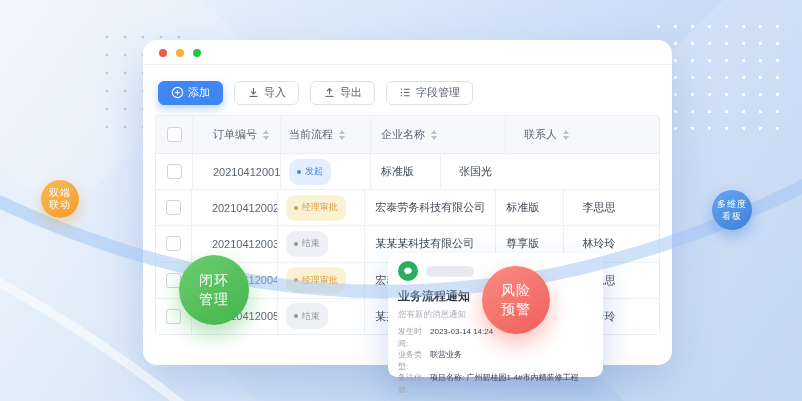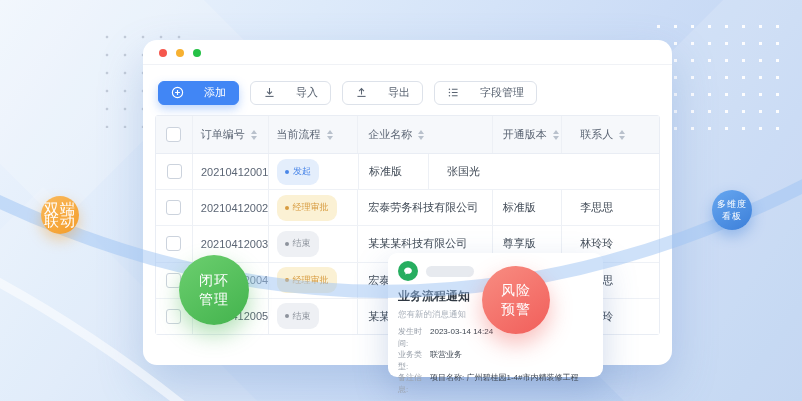--- a/index.html
+++ b/index.html
@@ -21,38 +21,38 @@
   
   .window{left:143px;top:40px;width:529px;height:325px;background:#fff;border-radius:14px;
     box-shadow:0 20px 45px rgba(96,135,199,0.30);z-index:1;}
   .dot{width:8px;height:8px;border-radius:50%;top:9px;}
   .dot.r{left:16px;background:#f5574d;}
   .dot.y{left:33px;background:#f7b131;}
   .dot.g{left:50px;background:#25c146;}
   .win-sep{left:0;top:24px;width:529px;height:1px;background:#f0f2f6;}
   
   .toolbar{left:15px;top:40px;height:25px;display:flex;gap:11px;align-items:center;}
-  .btn{height:24px;display:inline-flex;align-items:center;gap:20px;padding:0 12px;
+  .btn{height:24px;display:inline-flex;align-items:center;gap:4px;padding:0 12px;
     border-radius:6px;font-size:11px;cursor:pointer;box-sizing:border-box;}
   .btn.primary{background:#4186f5;color:#fff;border:1px solid #4186f5;
     box-shadow:0 4px 10px rgba(66,134,245,0.35);}
   .btn.ghost{background:#fff;color:#5a6472;border:1px solid #dde2ea;}
   .btn svg{display:block;}
   
   .table{left:12px;top:75px;width:505px;border:1px solid #e9edf4;border-radius:3px;
     box-sizing:border-box;background:#fff;}
   .t-row{display:flex;height:35.2px;border-bottom:1px solid #eef1f6;background:#fff;}
   .t-row:last-child{border-bottom:none;}
   .t-head{height:37px;background:#f6f8fb;border-bottom:1px solid #e9edf4;}
   .cell{display:flex;align-items:center;box-sizing:border-box;border-right:1px solid #edf0f5;
     font-size:11px;color:#404a56;overflow:hidden;white-space:nowrap;}
   .t-head .cell{color:#5c6675;}
   .cell:last-child{border-right:none;}
   .c1{width:37px;justify-content:center;}
-  .c2{width:76px;padding-left:8px;}
+  .c2{width:76px;padding-left:8px;margin-left:12px;}
   .c3{width:90px;padding-left:8px;}
   .c4{width:135px;padding-left:10px;}
   .c5{width:70px;padding-left:10px;}
   .c6{width:97px;padding-left:18px;}
   .order{color:#5c6675;}
   .checkbox{width:13px;height:13px;border:1px solid #ccd3dd;border-radius:3px;background:#fff;cursor:pointer;}
   .sort{display:inline-flex;flex-direction:column;margin-left:6px;gap:2px;cursor:pointer;}
   .sort i{display:block;width:0;height:0;border-left:3.5px solid transparent;border-right:3.5px solid transparent;}
   .sort i.up{border-bottom:4px solid #b9c1cc;}
   .sort i.dn{border-top:4px solid #b9c1cc;}
@@ -71,21 +71,21 @@
   .pill{width:48px;height:11px;border-radius:6px;background:#e7eaef;}
   .n-title{margin-top:7px;font-size:12px;font-weight:bold;color:#2f3842;font-family:Liberation Mono, monospace;}
   .n-sub{margin-top:4px;font-size:8.5px;color:#aab1bb;}
   .n-fields{margin-top:5px;}
   .n-line{display:flex;font-size:8px;line-height:11.6px;}
   .n-label{color:#9aa1ab;width:32px;flex:none;}
   .n-value{color:#3e4752;}
   
   .bubble{border-radius:50%;color:#fff;display:flex;flex-direction:column;align-items:center;
     justify-content:center;text-align:center;letter-spacing:1px;z-index:4;}
-  .bub-orange{left:41px;top:196px;width:38px;height:38px;font-size:15px;line-height:12px;
+  .bub-orange{left:41px;top:180px;width:38px;height:38px;font-size:10px;line-height:12px;
     background:linear-gradient(145deg,#f9bא5c,#f49d2a);
     background:linear-gradient(145deg,#f9b95c,#f49d2a);
     box-shadow:0 6px 14px rgba(244,157,42,0.4);}
   .bub-blue{left:712px;top:190px;width:40px;height:40px;font-size:9px;line-height:12px;
     background:linear-gradient(145deg,#67a7f0,#3c7fd9);
     box-shadow:0 6px 14px rgba(60,127,217,0.4);}
   .bub-green{left:179px;top:255px;width:70px;height:70px;font-size:14px;line-height:19px;
     background:linear-gradient(145deg,#6ccf6f,#43b34d);
     box-shadow:0 10px 22px rgba(67,179,77,0.4);}
   .bub-red{left:482px;top:266px;width:68px;height:68px;font-size:14px;line-height:19px;
@@ -162,27 +162,20 @@
         </div>
       <div class="cell c3">
           <span>当前流程</span>
           <span class="sort">
             <i class="up"></i>
             <i class="dn"></i>
           </span>
         </div>
       <div class="cell c4">
           <span>企业名称</span>
-          <span class="sort">
-            <i class="up"></i>
-            <i class="dn"></i>
-          </span>
-        </div>
-      <div class="cell c5">
-          <span>开通版本</span>
           <span class="sort">
             <i class="up"></i>
             <i class="dn"></i>
           </span>
         </div>
       <div class="cell c6">
           <span>联系人</span>
           <span class="sort">
             <i class="up"></i>
             <i class="dn"></i>

